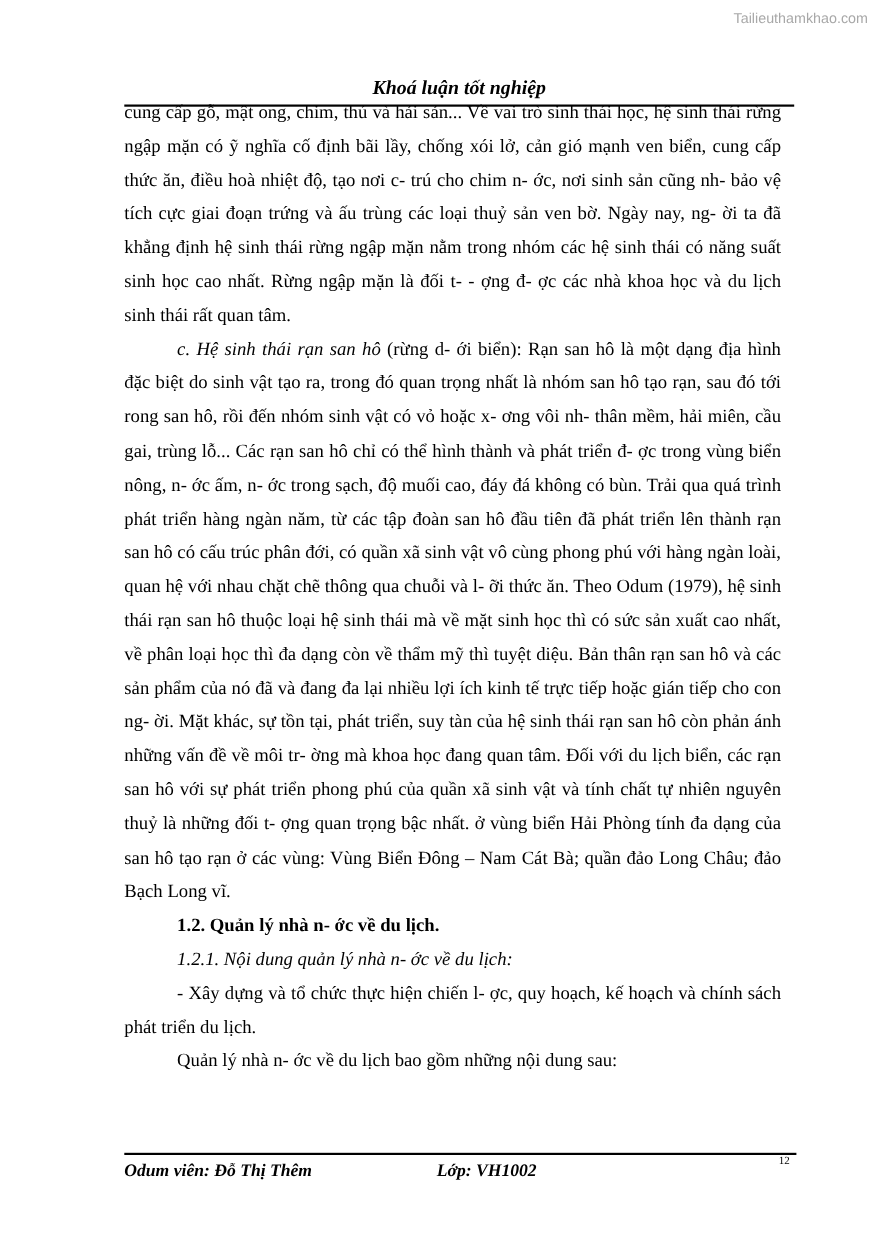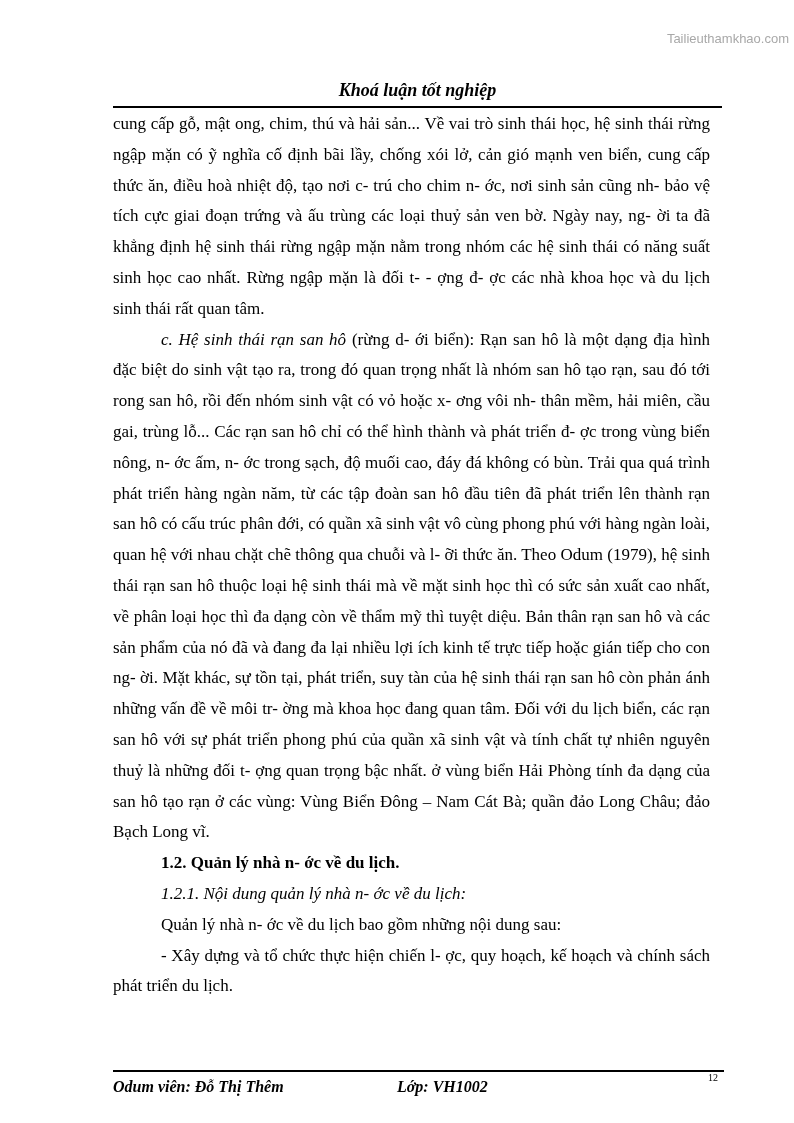--- a/index.html
+++ b/index.html
@@ -1,15 +1,15 @@
 <!DOCTYPE html>
 <html><head>
 <meta charset="utf-8">
 <style>
-  * { box-sizing: border-box; margin-top: 22px; }
+  * { box-sizing: border-box; }
   html, body { margin: 0; padding: 0; background: #ffffff; }
   .page {
     position: relative;
     width: 794px;
     height: 1123px;
     margin: 0 auto;
     background: #ffffff;
     color: #000000;
     font-family: "Liberation Serif", "DejaVu Serif", serif;
     overflow: hidden;
@@ -19,22 +19,22 @@
     top: 9px;
     right: 5px;
     font-family: "Liberation Sans", "DejaVu Sans", sans-serif;
     font-size: 13px;
     color: #a8a8a8;
   }
   .header {
     position: absolute;
     left: 113px;
     right: 72px;
-    top: 0;
-    padding-top: 36px;
+    top: 12px;
+    padding-top: 57px;
   }
   .header-title {
     text-align: center;
     font-weight: bold;
     font-style: italic;
     font-size: 18px;
     padding-bottom: 5px;
     border-bottom: 2px solid #000000;
   }
   .content {
@@ -90,22 +90,22 @@
 
   <div class="header">
     <div class="header-title">Khoá luận tốt nghiệp</div>
   </div>
 
   <div class="content">
     <p class="para">cung cấp gỗ, mật ong, chim, thú và hải sản... Về vai trò sinh thái học, hệ sinh thái rừng ngập mặn có ỹ nghĩa cố định bãi lầy, chống xói lở, cản gió mạnh ven biển, cung cấp thức ăn, điều hoà nhiệt độ, tạo nơi c- trú cho chim n- ớc, nơi sinh sản cũng nh- bảo vệ tích cực giai đoạn trứng và ấu trùng các loại thuỷ sản ven bờ. Ngày nay, ng- ời ta đã khẳng định hệ sinh thái rừng ngập mặn nằm trong nhóm các hệ sinh thái có năng suất sinh học cao nhất. Rừng ngập mặn là đối t- - ợng đ- ợc các nhà khoa học và du lịch sinh thái rất quan tâm.</p>
     <p class="para indent"><span class="bi">c. Hệ sinh thái rạn san hô </span><span>(rừng d- ới biển): </span><span>Rạn san hô là một dạng địa hình đặc biệt do sinh vật tạo ra, trong đó quan trọng nhất là nhóm san hô tạo rạn, sau đó tới rong san hô, rồi đến nhóm sinh vật có vỏ hoặc x- ơng vôi nh- thân mềm, hải miên, cầu gai, trùng lỗ... Các rạn san hô chỉ có thể hình thành và phát triển đ- ợc trong vùng biển nông, n- ớc ấm, n- ớc trong sạch, độ muối cao, đáy đá không có bùn. Trải qua quá trình phát triển hàng ngàn năm, từ các tập đoàn san hô đầu tiên đã phát triển lên thành rạn san hô có cấu trúc phân đới, có quần xã sinh vật vô cùng phong phú với hàng ngàn loài, quan hệ với nhau chặt chẽ thông qua chuỗi và l- ỡi thức ăn. Theo Odum (1979), hệ sinh thái rạn san hô thuộc loại hệ sinh thái mà về mặt sinh học thì có sức sản xuất cao nhất, về phân loại học thì đa dạng còn về thẩm mỹ thì tuyệt diệu. Bản thân rạn san hô và các sản phẩm của nó đã và đang đa lại nhiều lợi ích kinh tế trực tiếp hoặc gián tiếp cho con ng- ời. Mặt khác, sự tồn tại, phát triển, suy tàn của hệ sinh thái rạn san hô còn phản ánh những vấn đề về môi tr- ờng mà khoa học đang quan tâm. Đối với du lịch biển, các rạn san hô với sự phát triển phong phú của quần xã sinh vật và tính chất tự nhiên nguyên thuỷ là những đối t- ợng quan trọng bậc nhất. ở vùng biển Hải Phòng tính đa dạng của san hô tạo rạn ở các vùng: Vùng Biển Đông – Nam Cát Bà; quần đảo Long Châu; đảo Bạch Long vĩ.</span></p>
     <p class="para indent bold">1.2. Quản lý nhà n- ớc về du lịch.</p>
     <p class="para indent bi">1.2.1. Nội  dung quản lý nhà n- ớc về du lịch:</p>
+    <p class="para indent">- Xây dựng và tổ chức thực hiện chiến l- ợc, quy hoạch, kế  hoạch và chính sách phát triển du lịch.</p>
     <p class="para indent">Quản lý nhà n- ớc về du lịch bao gồm những nội dung sau:</p>
-    <p class="para indent">- Xây dựng và tổ chức thực hiện chiến l- ợc, quy hoạch, kế  hoạch và chính sách phát triển du lịch.</p>
   </div>
 
   <div class="footer-rule"></div>
   <div class="footer-student">Odum viên: Đỗ Thị Thêm</div>
   <div class="footer-class">Lớp: VH1002</div>
   <div class="page-number">12</div>
 
 </div>
 
 </body></html>

